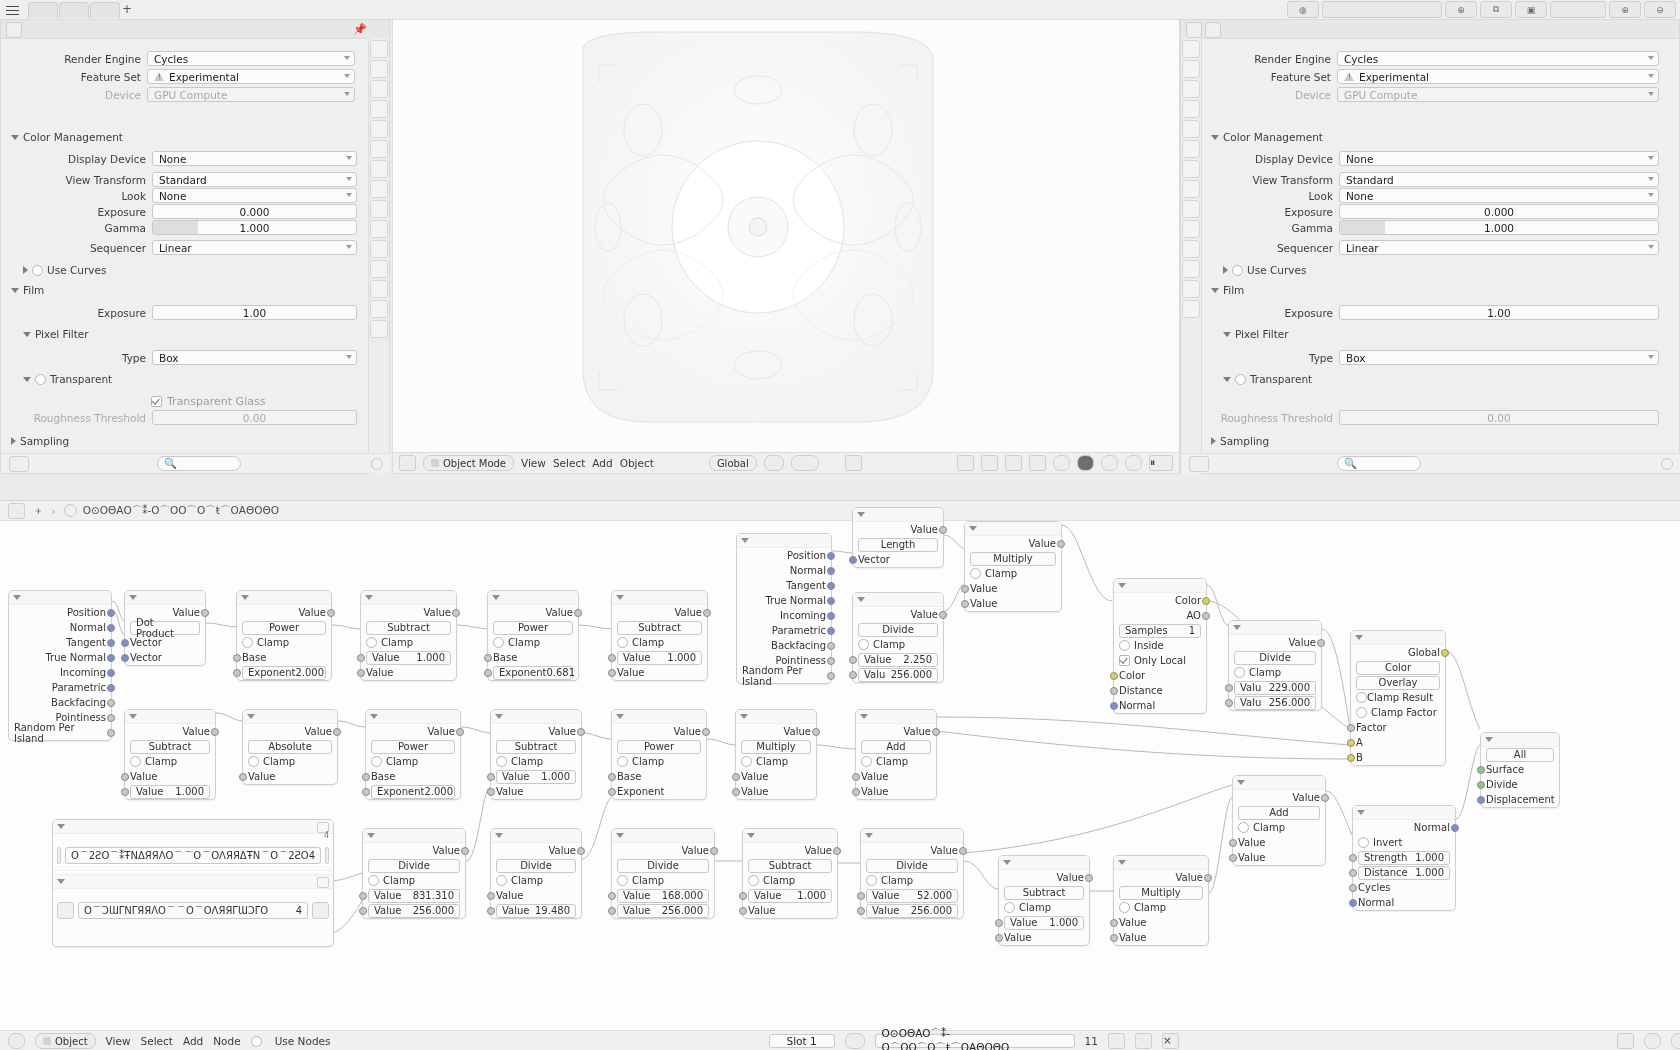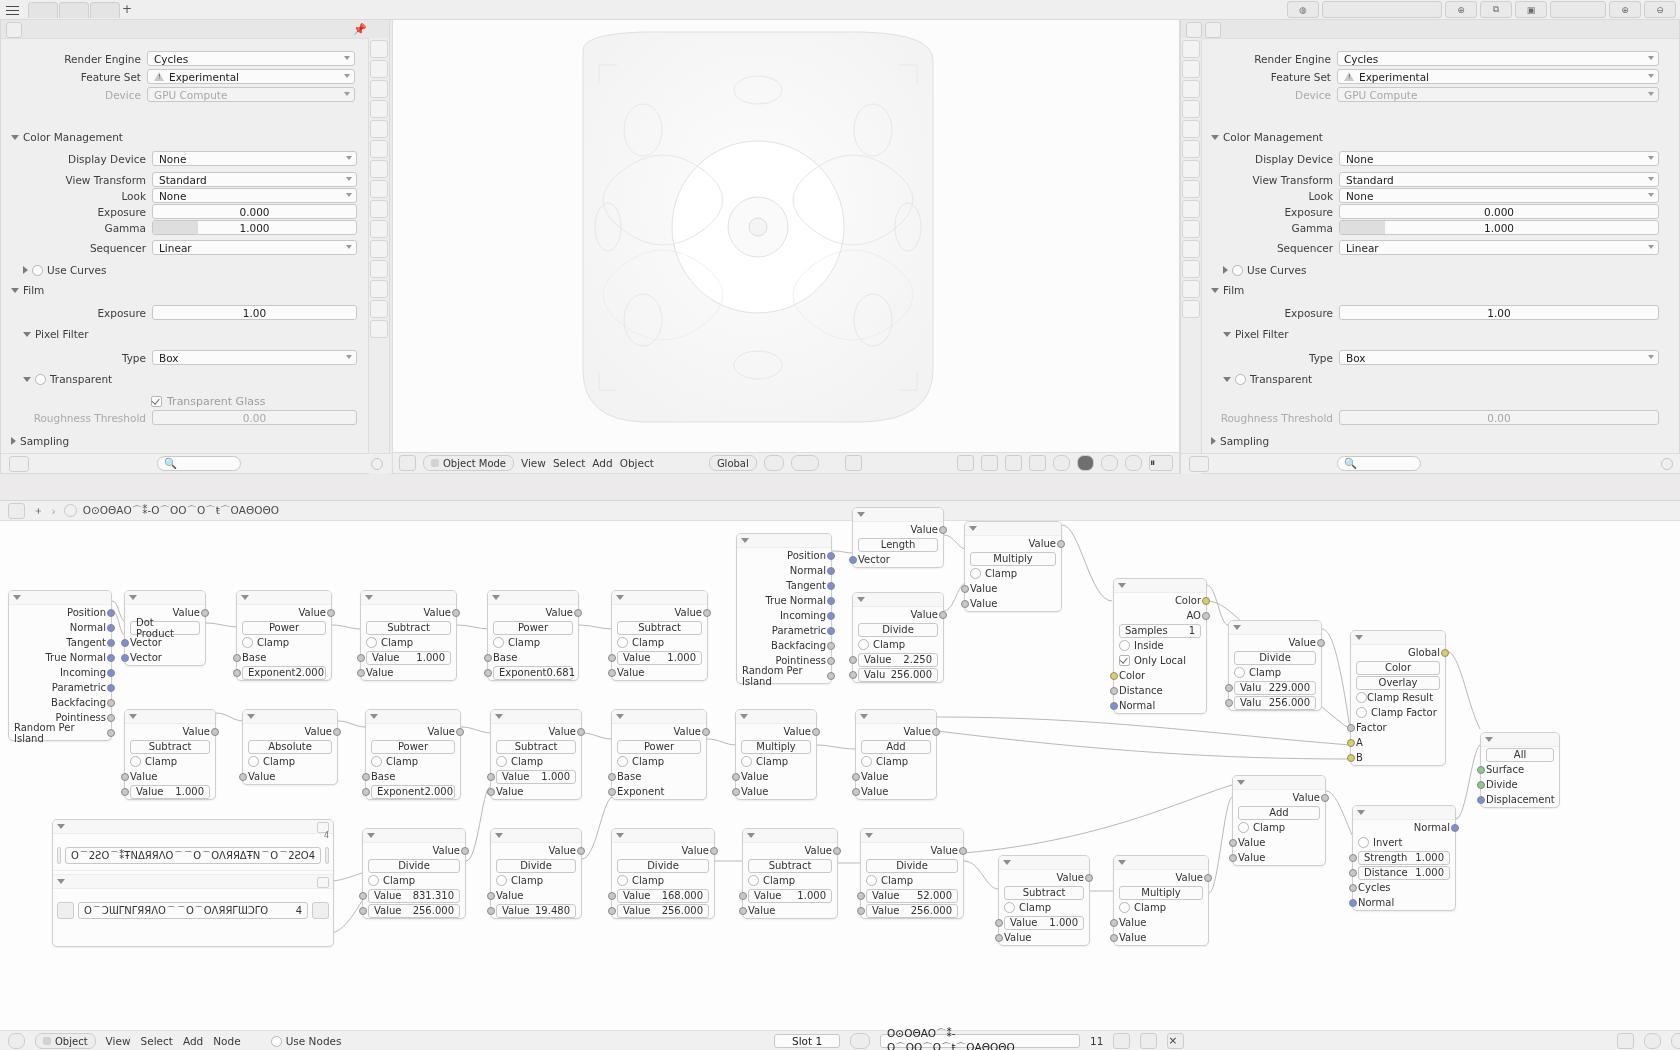--- a/index.html
+++ b/index.html
@@ -1421,21 +1421,21 @@
     <div class="ne-footer">
       <div class="sqbtn" style="border-radius:7px;"></div>
       <div class="pill">
         <span style="width:8px;height:8px;background:#d2d2d2;border-radius:2px;display:inline-block;"></span>
         <span>Object</span>
       </div>
       <span>View</span>
       <span>Select</span>
       <span>Add</span>
       <span>Node</span>
-      <span style="display:flex;align-items:center;gap:4px;margin-left:20px;">
+      <span style="display:flex;align-items:center;gap:13px;">
         <span class="radio"></span>
           <span>Use Nodes</span>
       </span>
       <div style="flex:1"></div>
       <div class="field center" style="width:66px;height:14px;">
         <span>Slot 1</span>
       </div>
       <div class="sqbtn" style="border-radius:7px;width:18px;"></div>
       <div class="field" style="width:200px;height:14px;">
         <span>Ο⊙ΟΘΑΟ⌒⁑-Ο⌒ΟΟ⌒Ο⌒ŧ⌒ΟΑΘΟΘΟ</span>

